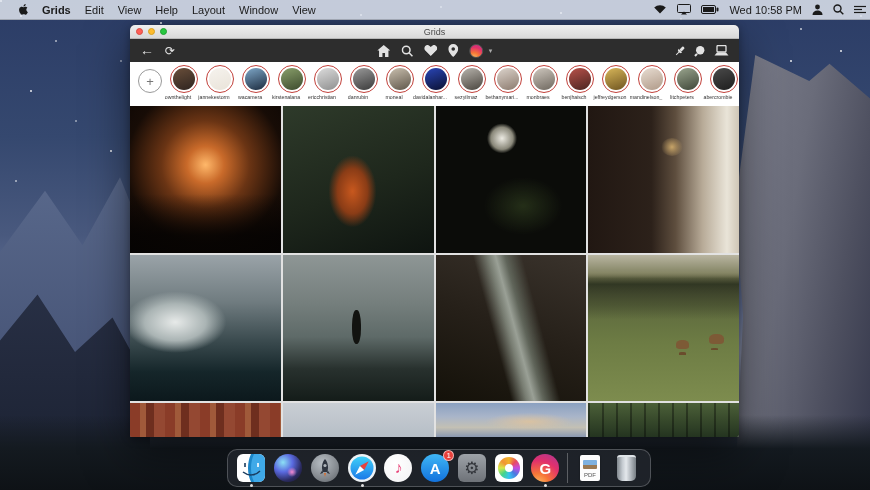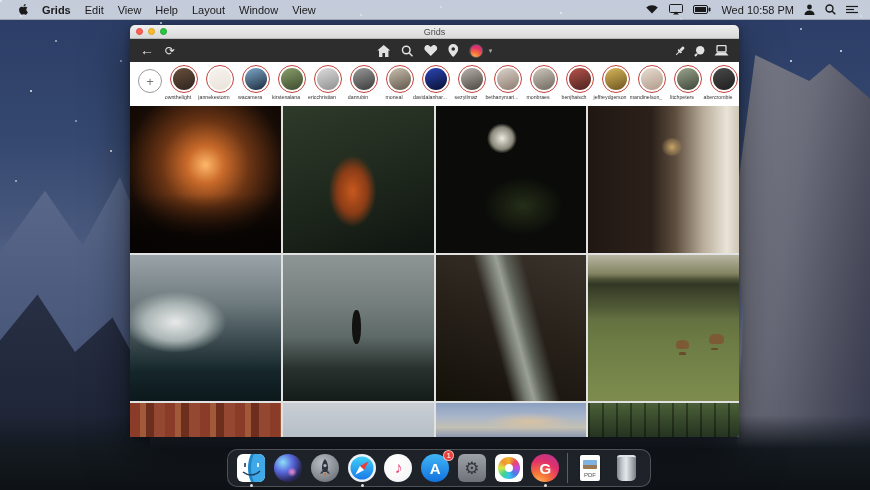--- a/index.html
+++ b/index.html
@@ -18,21 +18,21 @@
     clip-path:polygon(15% 0,55% 6%,70% 2%,100% 10%,100% 100%,0 100%,6% 60%,0 35%);}
   .valley{position:absolute;left:0;bottom:0;width:100%;height:75px;background:linear-gradient(180deg,rgba(20,24,30,0) 0%,#141a20 45%,#0e1216 100%);}
 
   
   .menubar{position:absolute;top:0;left:0;width:100%;height:19px;background:rgba(230,235,244,.82);
     border-bottom:1px solid rgba(0,0,0,.18);display:flex;align-items:center;font-size:11px;color:#1a1a1a;z-index:50;}
   .mb-left{display:flex;align-items:center;gap:14px;padding-left:16px;}
   .mb-apple svg{display:block;}
   .mb-item{cursor:default;}
   .mb-item.app{font-weight:bold;}
-  .mb-right{margin-left:auto;display:flex;align-items:center;gap:10px;padding-right:12px;}
+  .mb-right{margin-left:auto;display:flex;align-items:center;gap:10px;padding-right:4px;}
   .mb-right svg{display:block;}
   .mb-clock{font-size:11px;}
 
   
   .window{position:absolute;left:130px;top:25px;width:609px;height:412px;border-radius:5px 5px 2px 2px;overflow:hidden;
     box-shadow:0 18px 45px rgba(0,0,0,.5),0 2px 8px rgba(0,0,0,.35);background:#111;z-index:40;}
   .titlebar{height:13px;background:linear-gradient(180deg,#efefef,#d9d9d9);display:flex;align-items:center;position:relative;border-bottom:1px solid #b8b8b8;}
   .lights{display:flex;gap:5px;padding-left:6px;}
   .light{width:7px;height:7px;border-radius:50%;}
   .light.red{background:#ff5f57;border:1px solid #d94c43;box-sizing:border-box;}

